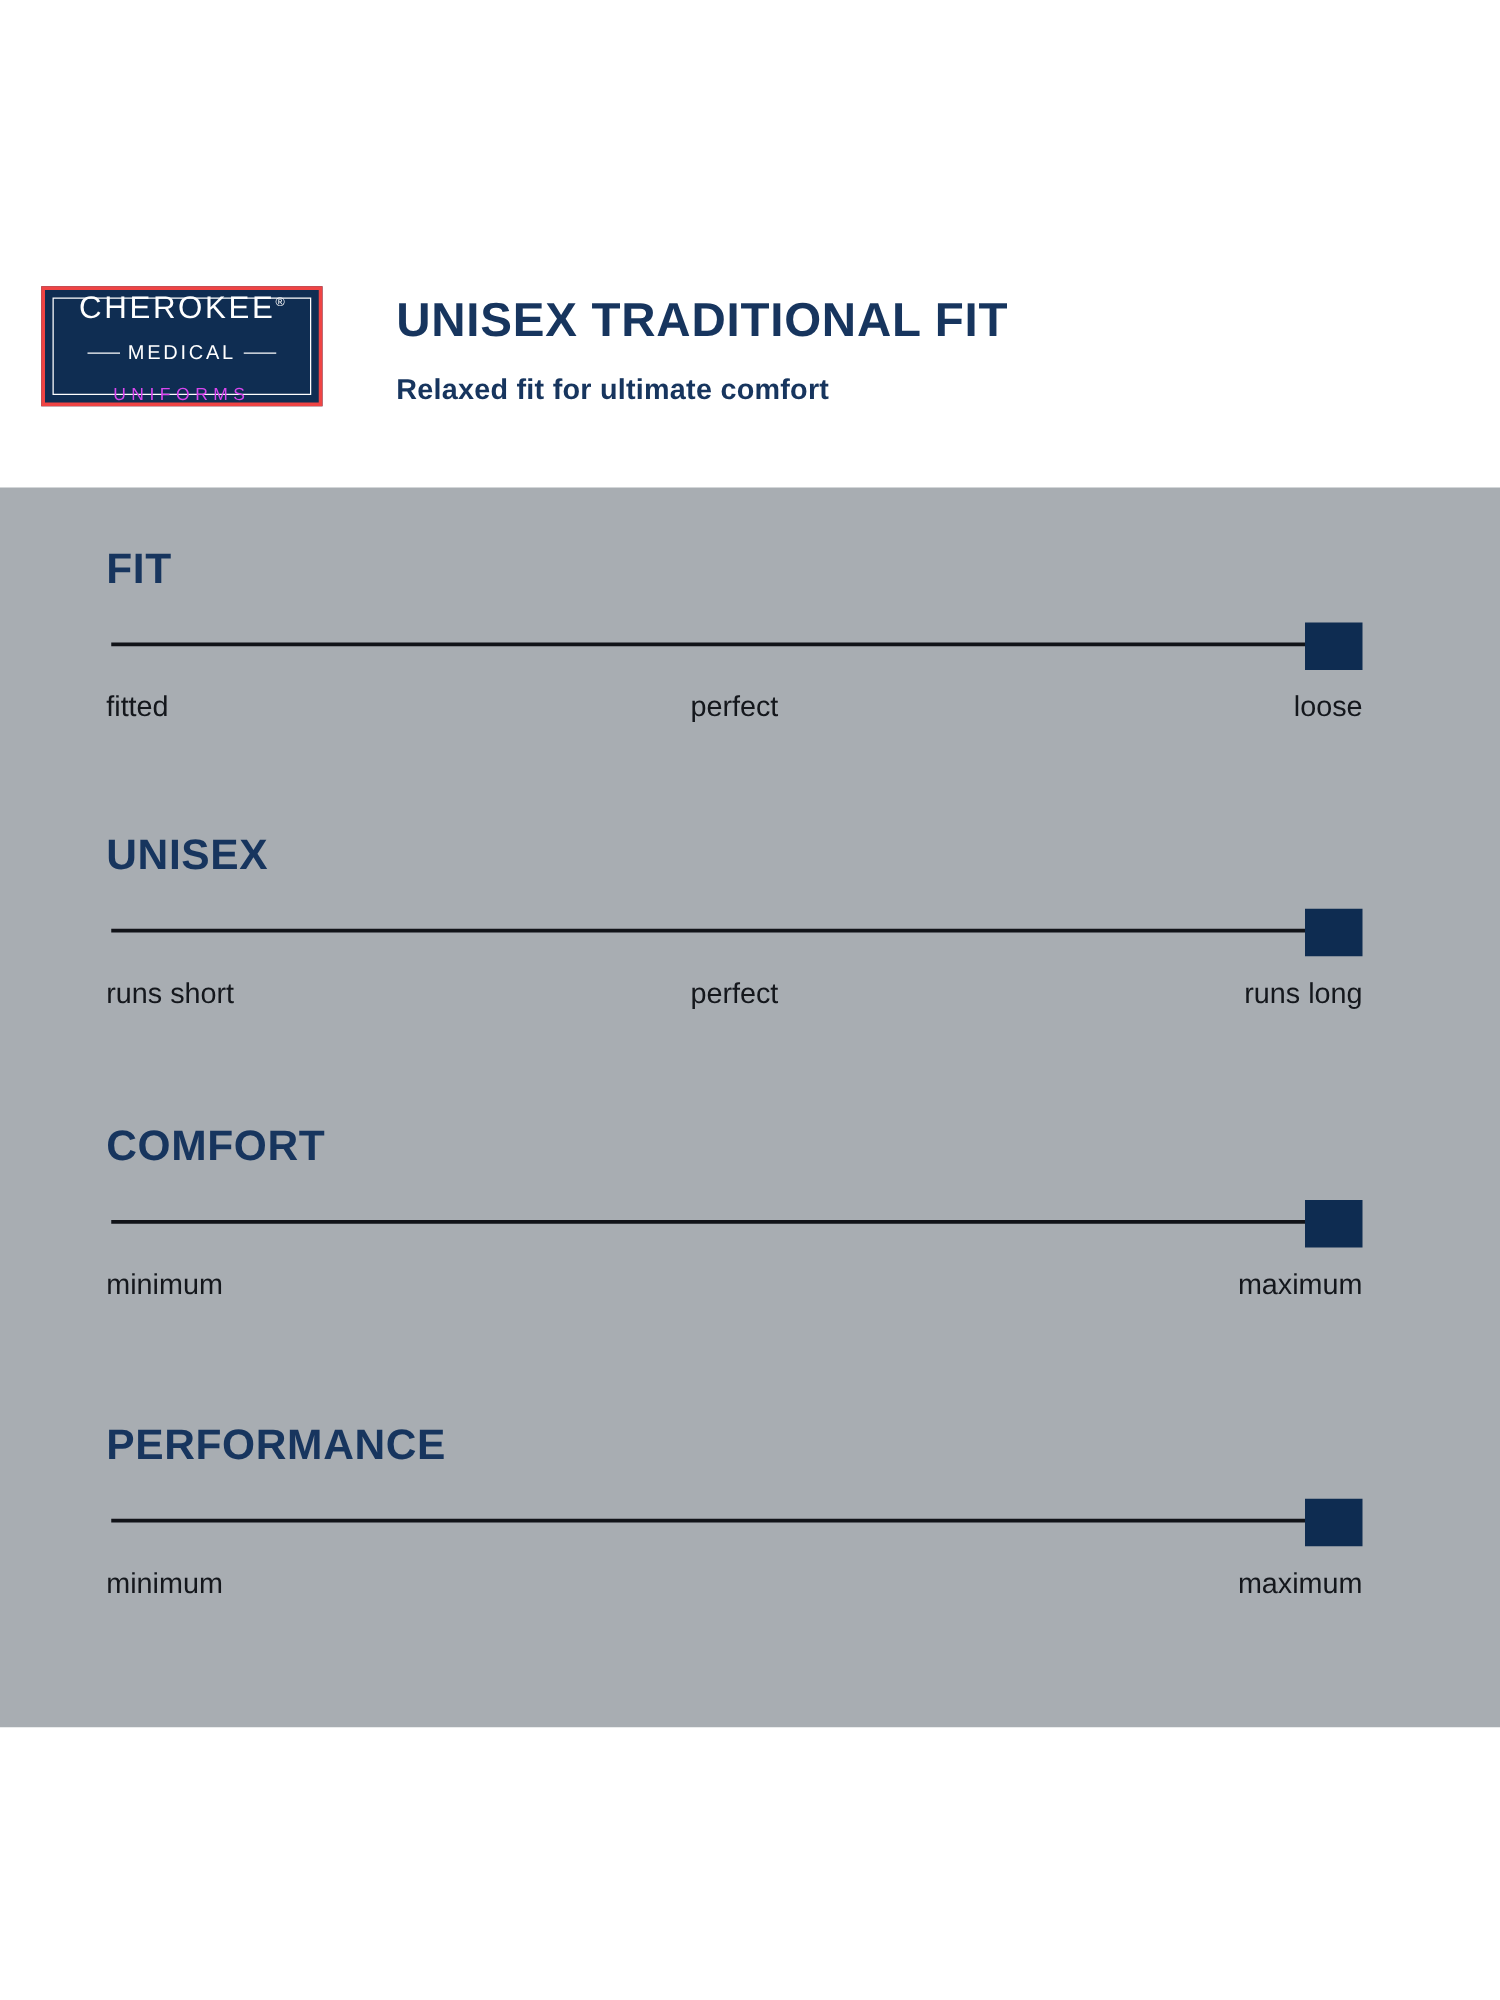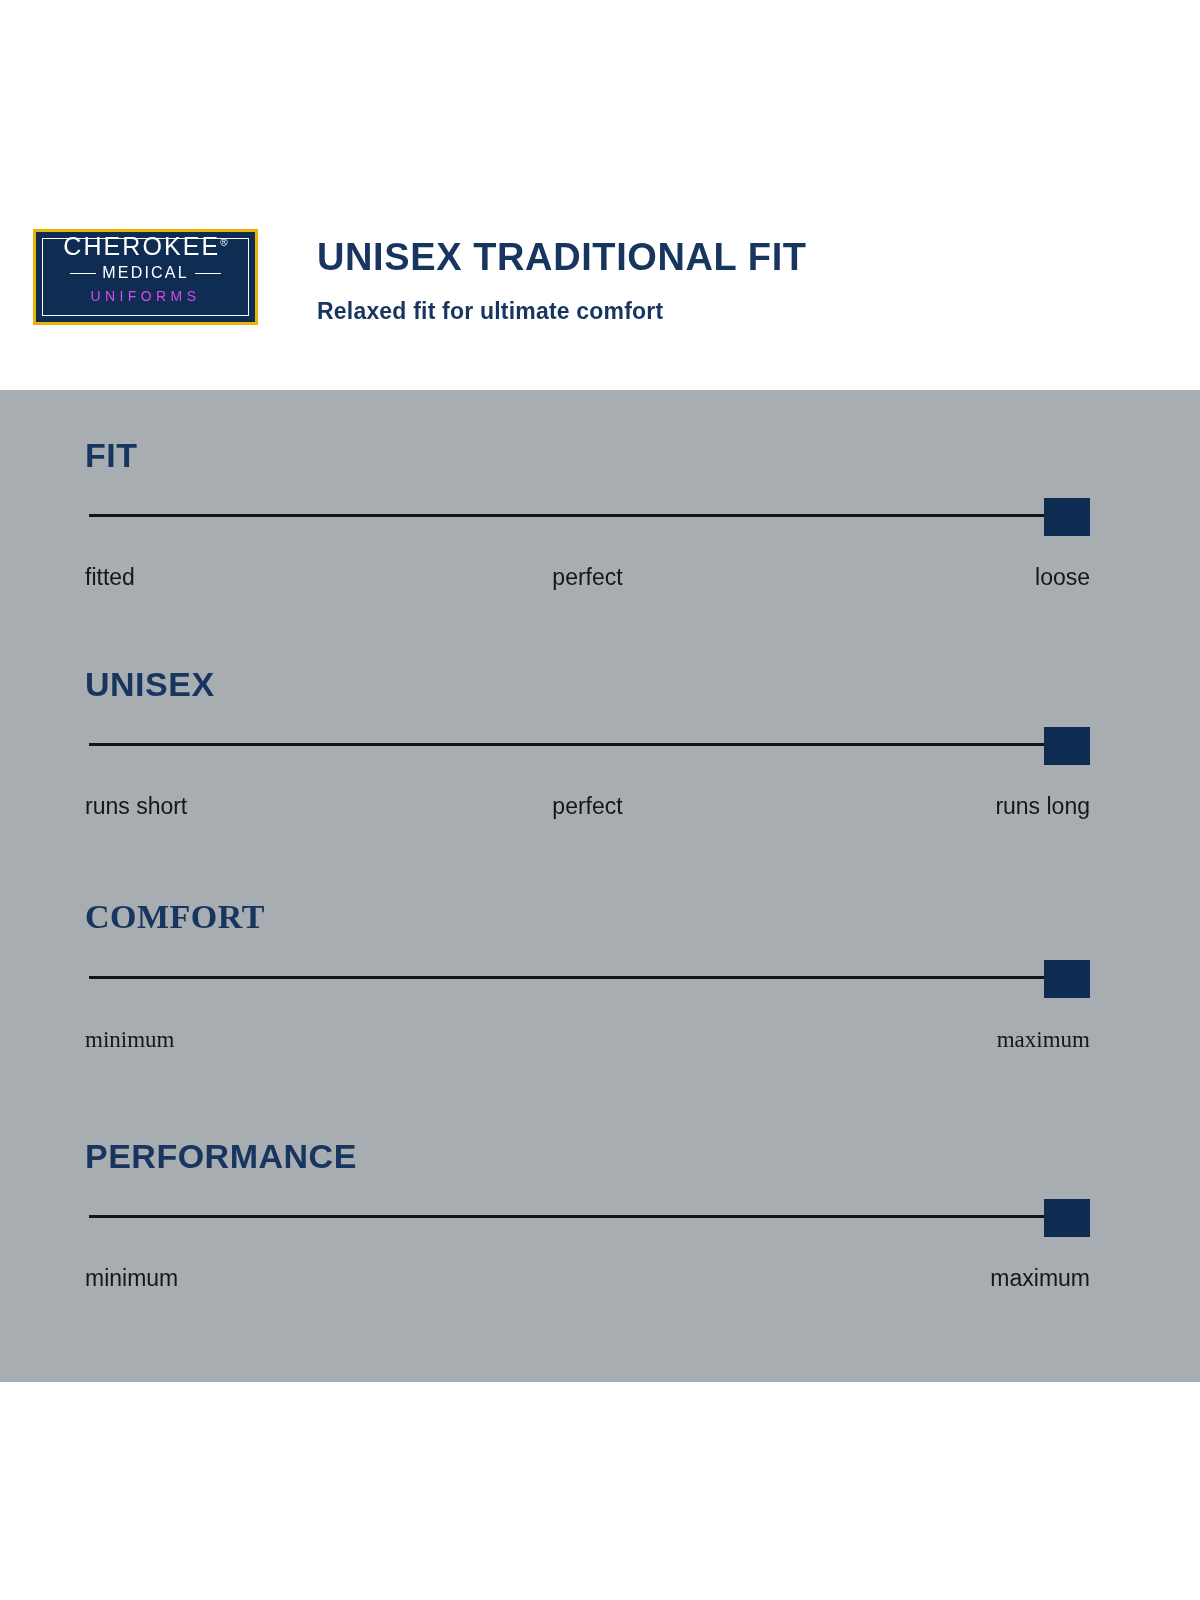--- a/index.html
+++ b/index.html
@@ -30,27 +30,27 @@
     background: #ffffff;
     box-sizing: border-box;
   }
   .logo-box {
     position: absolute;
     left: 33px;
     top: 229px;
     width: 225px;
     height: 96px;
     background: #0f2d52;
-    border: 3px solid #eab308;
+    border: 3px solid #ef4444;
     box-shadow: 0 0 0 0 transparent;
     box-sizing: border-box;
     display: flex;
     flex-direction: column;
     align-items: center;
-    justify-content: flex-start;
+    justify-content: space-between;
     padding-top: 2px;
   }
   .logo-inner {
     position: absolute;
     left: 6px;
     top: 6px;
     right: 6px;
     bottom: 6px;
     border: 1.5px solid #ffffff;
     box-sizing: border-box;
@@ -164,21 +164,21 @@
     height: 38px;
     background: #0e2c51;
   }
   .scale {
     position: relative;
     margin-top: 12px;
     height: 32px;
   }
   .scale span {
     position: absolute;
-    top: 16px;
+    top: 4px;
     color: #14171c;
     font-size: 23px;
     line-height: 1.2;
     white-space: nowrap;
   }
   .scale .s-left { left: 0; }
   .scale .s-mid { left: 50%; transform: translateX(-50%); }
   .scale .s-right { right: 0; }
 
   
@@ -236,21 +236,21 @@
         <div class="track"></div>
         <div class="marker" style="left: 959px;"></div>
       </div>
       <div class="scale">
         <span class="s-left">runs short</span>
         <span class="s-mid">perfect</span>
         <span class="s-right">runs long</span>
       </div>
     </div>
 
-    <div class="metric" style="top: 510px; font-family: Liberation Serif, serif;">
+    <div class="metric" style="top: 510px;">
       <div class="metric-label">COMFORT</div>
       <div class="track-wrap">
         <div class="track"></div>
         <div class="marker" style="left: 959px;"></div>
       </div>
       <div class="scale">
         <span class="s-left">minimum</span>
         <span class="s-mid"></span>
         <span class="s-right">maximum</span>
       </div>

